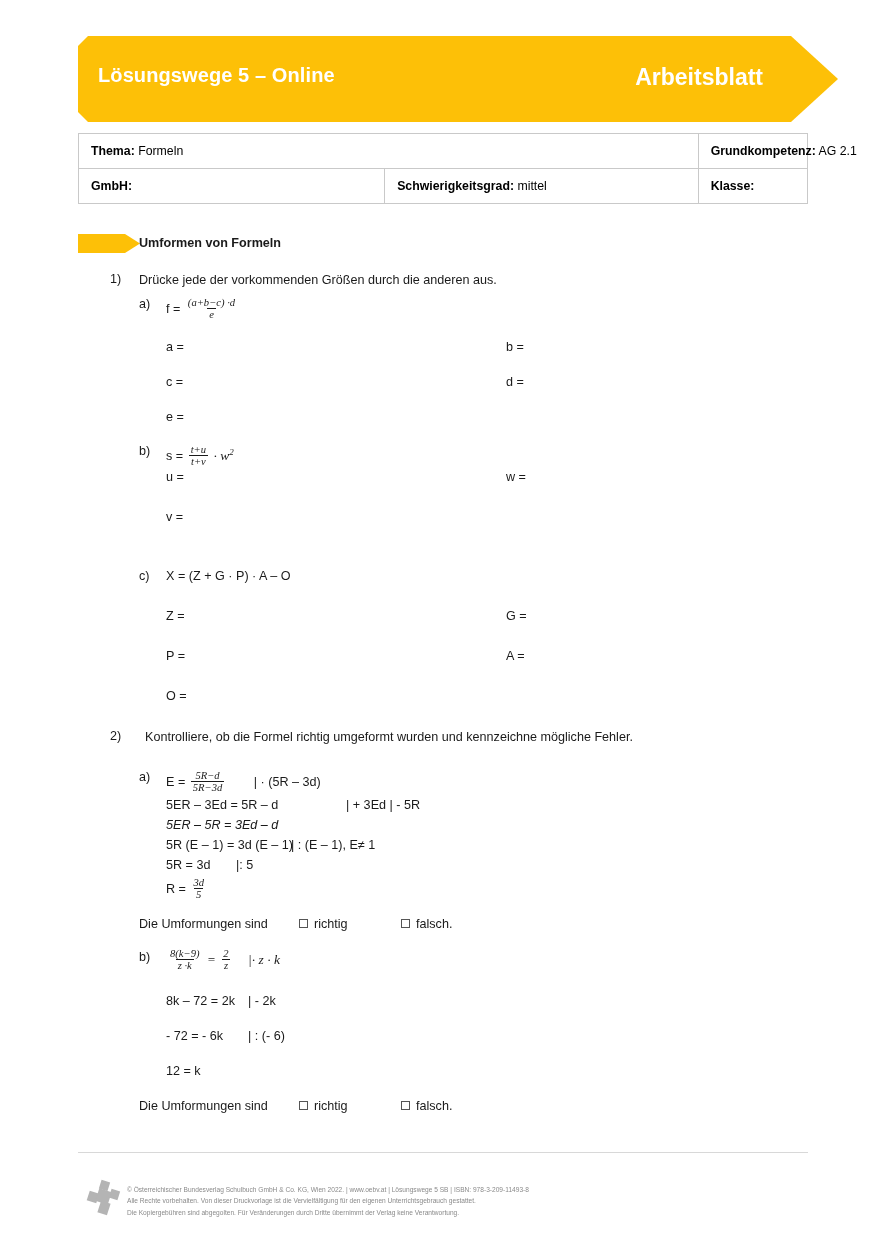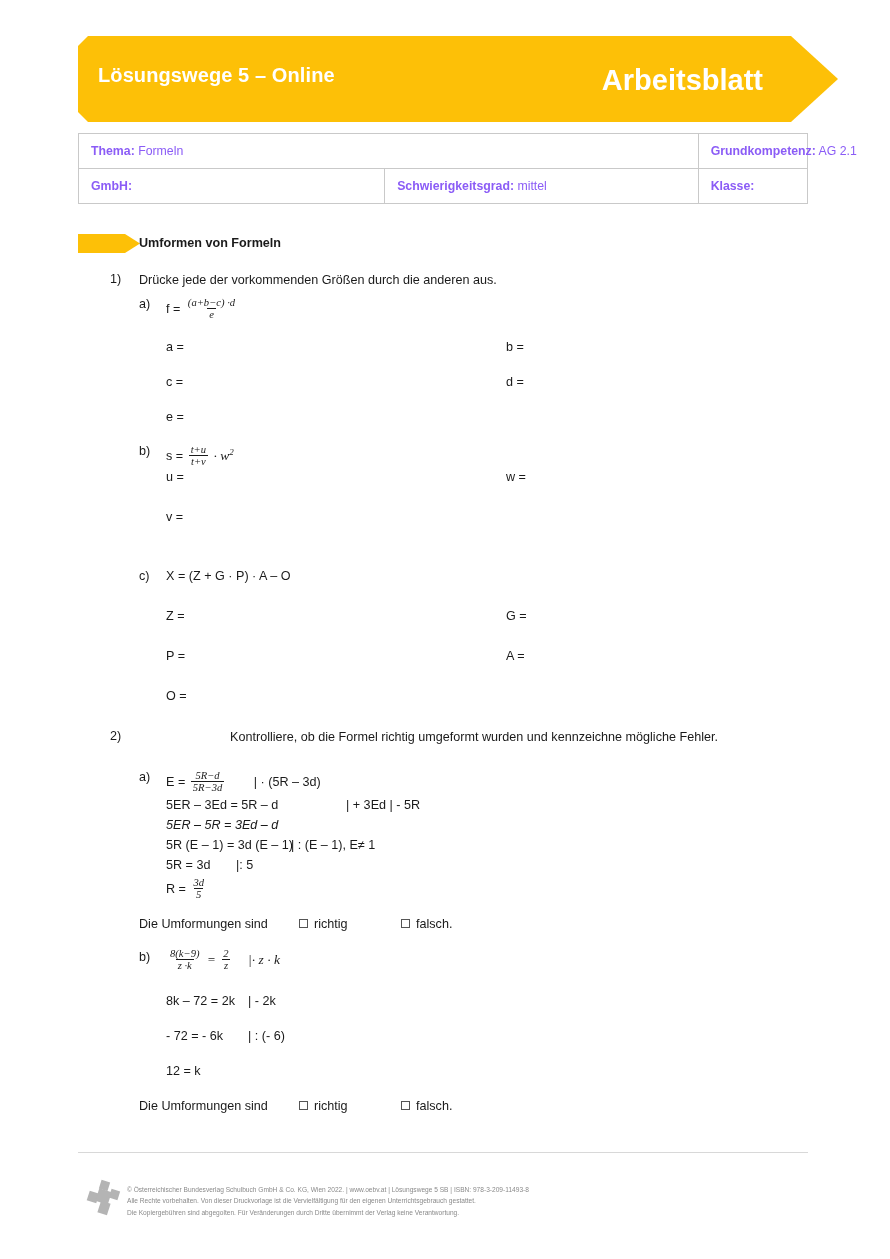--- a/index.html
+++ b/index.html
@@ -48,41 +48,41 @@
     font-weight: bold;
     color: #ffffff;
     letter-spacing: 0.1px;
   }
   .banner-right {
     position: absolute;
     left: 480px;
     top: 28px;
     width: 205px;
     text-align: right;
-    font-size: 29px;
+    font-size: 23px;
     font-weight: bold;
     color: #ffffff;
   }
 
   
   .info-table {
     position: absolute;
     left: 78px;
     top: 133px;
     width: 730px;
     border-collapse: collapse;
     table-layout: fixed;
   }
   .info-table td {
     border: 1px solid #c9c9c9;
     height: 34px;
     padding: 0 12px;
     font-size: 12.3px;
     vertical-align: middle;
-    color: #8b5cf6;
+    color: #000000;
   }
   .info-table b { font-weight: bold; }
 
   
   .sec-tag {
     position: absolute;
     left: 78px;
     top: 234px;
     width: 62px;
     height: 19px;
@@ -245,21 +245,21 @@
   <div class="lbl" style="left:139px; top:569px;">c)</div>
   <div class="lbl" style="left:166px; top:569px;">X = (Z + G · P) · A – O</div>
 
   <div class="lbl" style="left:166px; top:609px;">Z =</div>
   <div class="lbl" style="left:506px; top:609px;">G =</div>
   <div class="lbl" style="left:166px; top:649px;">P =</div>
   <div class="lbl" style="left:506px; top:649px;">A =</div>
   <div class="lbl" style="left:166px; top:689px;">O =</div>
 
   <div class="num" style="left:110px; top:729px;">2)</div>
-  <div class="blk" style="left:134px; top:729px; width:680px;text-align:center;">Kontrolliere, ob die Formel richtig umgeformt wurden und kennzeichne mögliche Fehler.</div>
+  <div class="blk" style="left:145px; top:729px; width:680px;">Kontrolliere, ob die Formel richtig umgeformt wurden und kennzeichne mögliche Fehler.</div>
 
   <div class="lbl" style="left:139px; top:770px;">a)</div>
   <div class="blk" style="left:166px; top:770px;">
     <span class="mathup">E =</span>
     <span class="frac">
       <span class="num2">5R−d</span><br>
       <span class="den">5R−3d</span>
     </span>
     <span style="display:inline-block;width:24px"></span><span>| · (5R – 3d)</span>
   </div>

